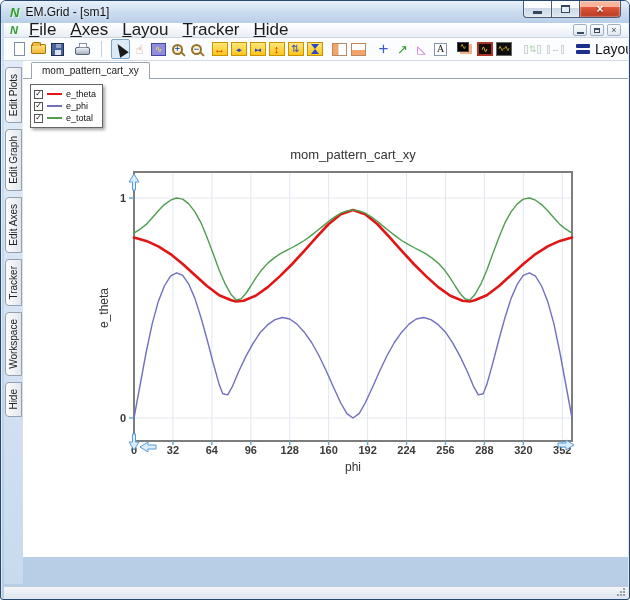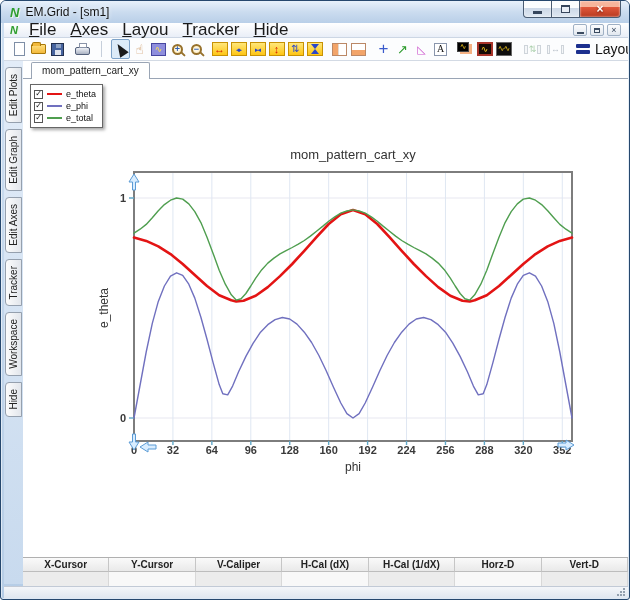--- a/index.html
+++ b/index.html
@@ -371,34 +371,18 @@
       <text x="12" y="167" text-anchor="middle" font-size="12" fill="#333" transform="rotate(-90,12,167)">e_theta</text>
       <polyline points="38.0,96.6 50.2,99.9 62.3,105.4 74.5,113.1 86.7,123.0 98.8,134.0 111.0,145.0 123.2,154.2 135.3,159.3 140.2,160.4 147.5,159.7 159.7,154.7 171.8,146.1 184.0,135.1 196.2,123.0 208.3,109.8 220.5,96.2 232.7,83.0 244.8,73.3 257.0,69.1 269.2,73.3 281.3,83.0 293.5,96.2 305.7,109.8 317.8,123.0 330.0,135.1 342.2,146.1 354.3,154.7 366.5,159.7 373.8,160.4 378.7,159.3 390.8,154.2 403.0,145.0 415.2,134.0 427.3,123.0 439.5,113.1 451.7,105.4 463.8,99.9 476.0,96.6" fill="none" stroke="#e31414" stroke-width="2.6" stroke-linejoin="round" stroke-linecap="round"></polyline>
       <polyline points="38.0,277.0 44.1,244.0 50.2,211.0 56.3,182.4 62.3,160.4 68.4,145.0 74.5,135.1 80.6,131.8 86.7,134.4 92.8,143.2 98.8,157.1 104.9,176.2 111.0,198.2 117.1,221.6 123.2,243.6 126.8,252.8 131.7,253.9 136.6,245.1 142.6,230.8 149.9,215.4 157.2,202.2 164.5,191.2 171.8,183.7 179.1,178.7 186.4,176.5 193.7,178.0 201.0,183.1 208.3,191.2 215.6,201.5 222.9,214.5 230.2,229.7 237.5,246.2 244.8,262.0 250.9,272.6 257.0,277.0 263.1,272.6 269.2,262.0 276.5,246.2 283.8,229.7 291.1,214.5 298.4,201.5 305.7,191.2 313.0,183.1 320.3,178.0 327.6,176.5 334.9,178.7 342.2,183.7 349.5,191.2 356.8,202.2 364.1,215.4 371.4,230.8 377.4,245.1 382.3,253.9 387.2,252.8 390.8,243.6 396.9,221.6 403.0,198.2 409.1,176.2 415.2,157.1 421.3,143.2 427.3,134.4 433.4,131.8 439.5,135.1 445.6,145.0 451.7,160.4 457.8,182.4 463.8,211.0 469.9,244.0 476.0,277.0" fill="none" stroke="#7070bf" stroke-width="1.4" stroke-linejoin="round" stroke-linecap="round"></polyline>
       <polyline points="38.0,92.2 44.1,88.2 50.2,83.4 56.3,76.8 62.3,69.8 68.4,63.6 74.5,59.2 80.6,57.0 86.7,58.1 92.8,62.9 98.8,70.6 104.9,81.6 111.0,96.2 117.1,112.4 123.2,129.2 129.3,143.2 135.3,153.8 140.2,159.1 145.1,157.8 149.9,152.5 154.8,145.0 159.7,137.1 165.8,128.7 171.8,122.1 177.9,117.1 184.0,112.9 190.1,109.6 196.2,106.5 202.3,103.2 208.3,99.5 214.4,95.1 220.5,90.2 226.6,85.4 232.7,80.3 238.8,75.9 244.8,72.2 250.9,70.0 257.0,68.9 263.1,70.0 269.2,72.2 275.3,75.9 281.3,80.3 287.4,85.4 293.5,90.2 299.6,95.1 305.7,99.5 311.8,103.2 317.8,106.5 323.9,109.6 330.0,112.9 336.1,117.1 342.2,122.1 348.3,128.7 354.3,137.1 359.2,145.0 364.1,152.5 368.9,157.8 373.8,159.1 378.7,153.8 384.8,143.2 390.8,129.2 396.9,112.4 403.0,96.2 409.1,81.6 415.2,70.6 421.3,62.9 427.3,58.1 433.4,57.0 439.5,59.2 445.6,63.6 451.7,69.8 457.8,76.8 463.8,83.4 469.9,88.2 476.0,92.2" fill="none" stroke="#4f9e4f" stroke-width="1.4" stroke-linejoin="round" stroke-linecap="round"></polyline>
       <polygon points="38,33 33,41 36.5,41 36.5,49 39.5,49 39.5,41 43,41" fill="#d9edff" stroke="#5b9bd5" stroke-width="1"></polygon>
       <polygon points="38,309 33,301 36.5,301 36.5,293 39.5,293 39.5,301 43,301" fill="#d9edff" stroke="#5b9bd5" stroke-width="1"></polygon>
       <polygon points="44,306 52,301 52,304 60,304 60,308 52,308 52,311" fill="#d9edff" stroke="#5b9bd5" stroke-width="1"></polygon>
       <polygon points="478,304 470,299 470,302 462,302 462,306 470,306 470,309" fill="#d9edff" stroke="#5b9bd5" stroke-width="1"></polygon>
     </svg>
 
-  <div class="status-table" id="status-table">
-      <div class="sth">X-Cursor</div>
-      <div class="sth">Y-Cursor</div>
-      <div class="sth">V-Caliper</div>
-      <div class="sth">H-Cal (dX)</div>
-      <div class="sth">H-Cal (1/dX)</div>
-      <div class="sth">Horz-D</div>
-      <div class="sth">Vert-D</div>
-      <div class="stv"></div>
-      <div class="stv"></div>
-      <div class="stv"></div>
-      <div class="stv"></div>
-      <div class="stv"></div>
-      <div class="stv"></div>
-      <div class="stv"></div>
-    </div>
 
   <div class="statusbar">
     <div class="grip"></div>
   </div>
 
 </div>
 
 </body></html>

